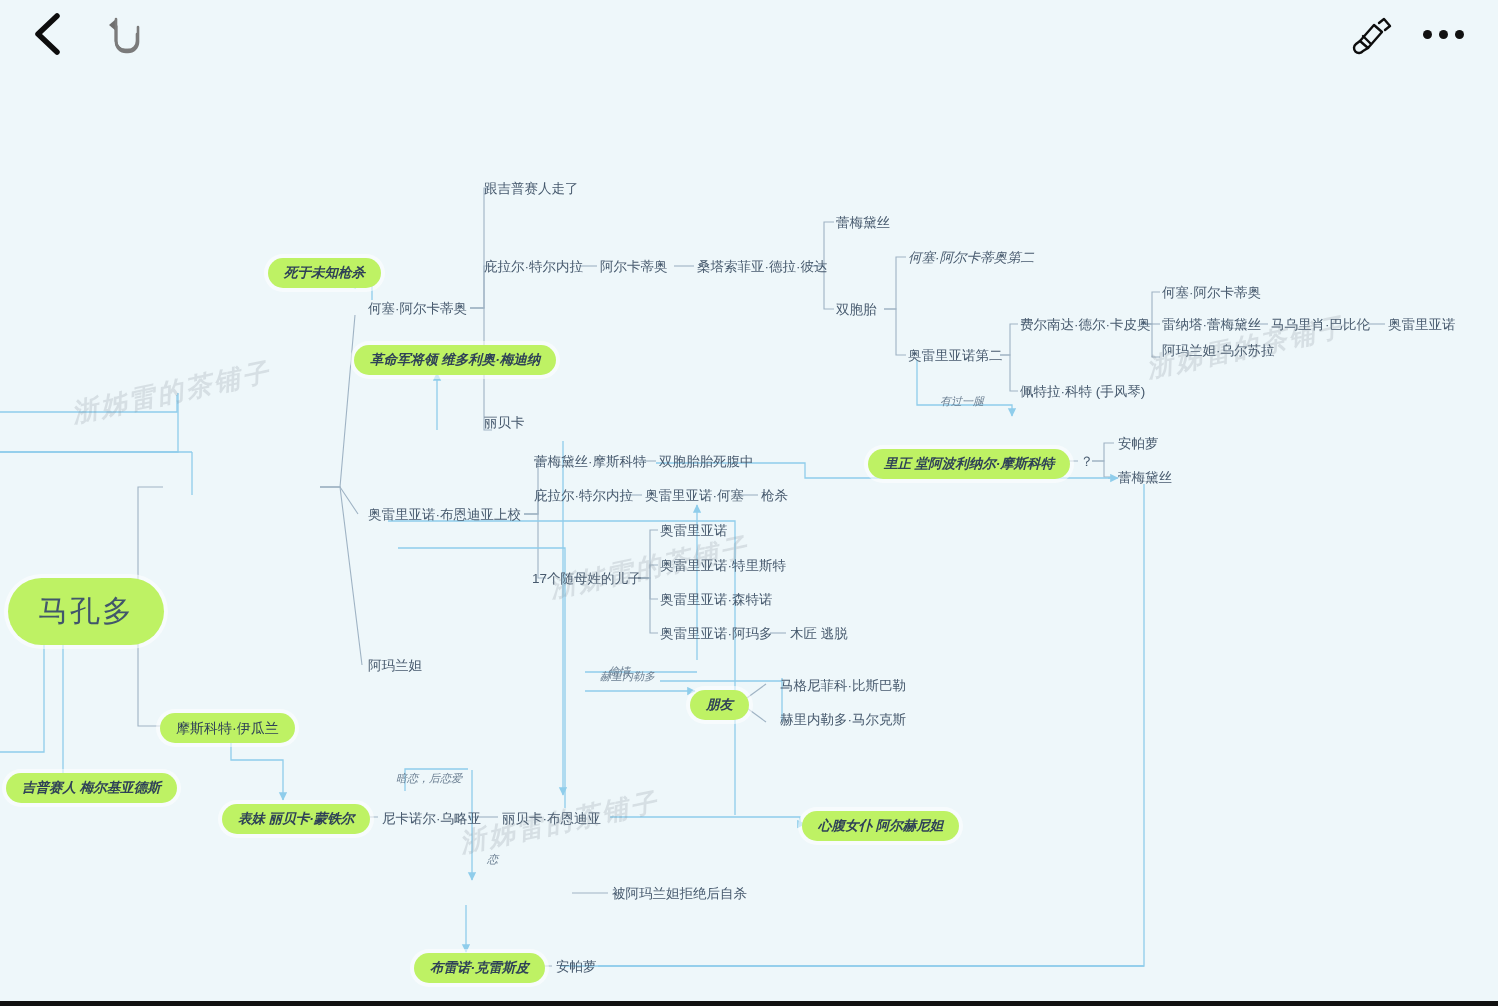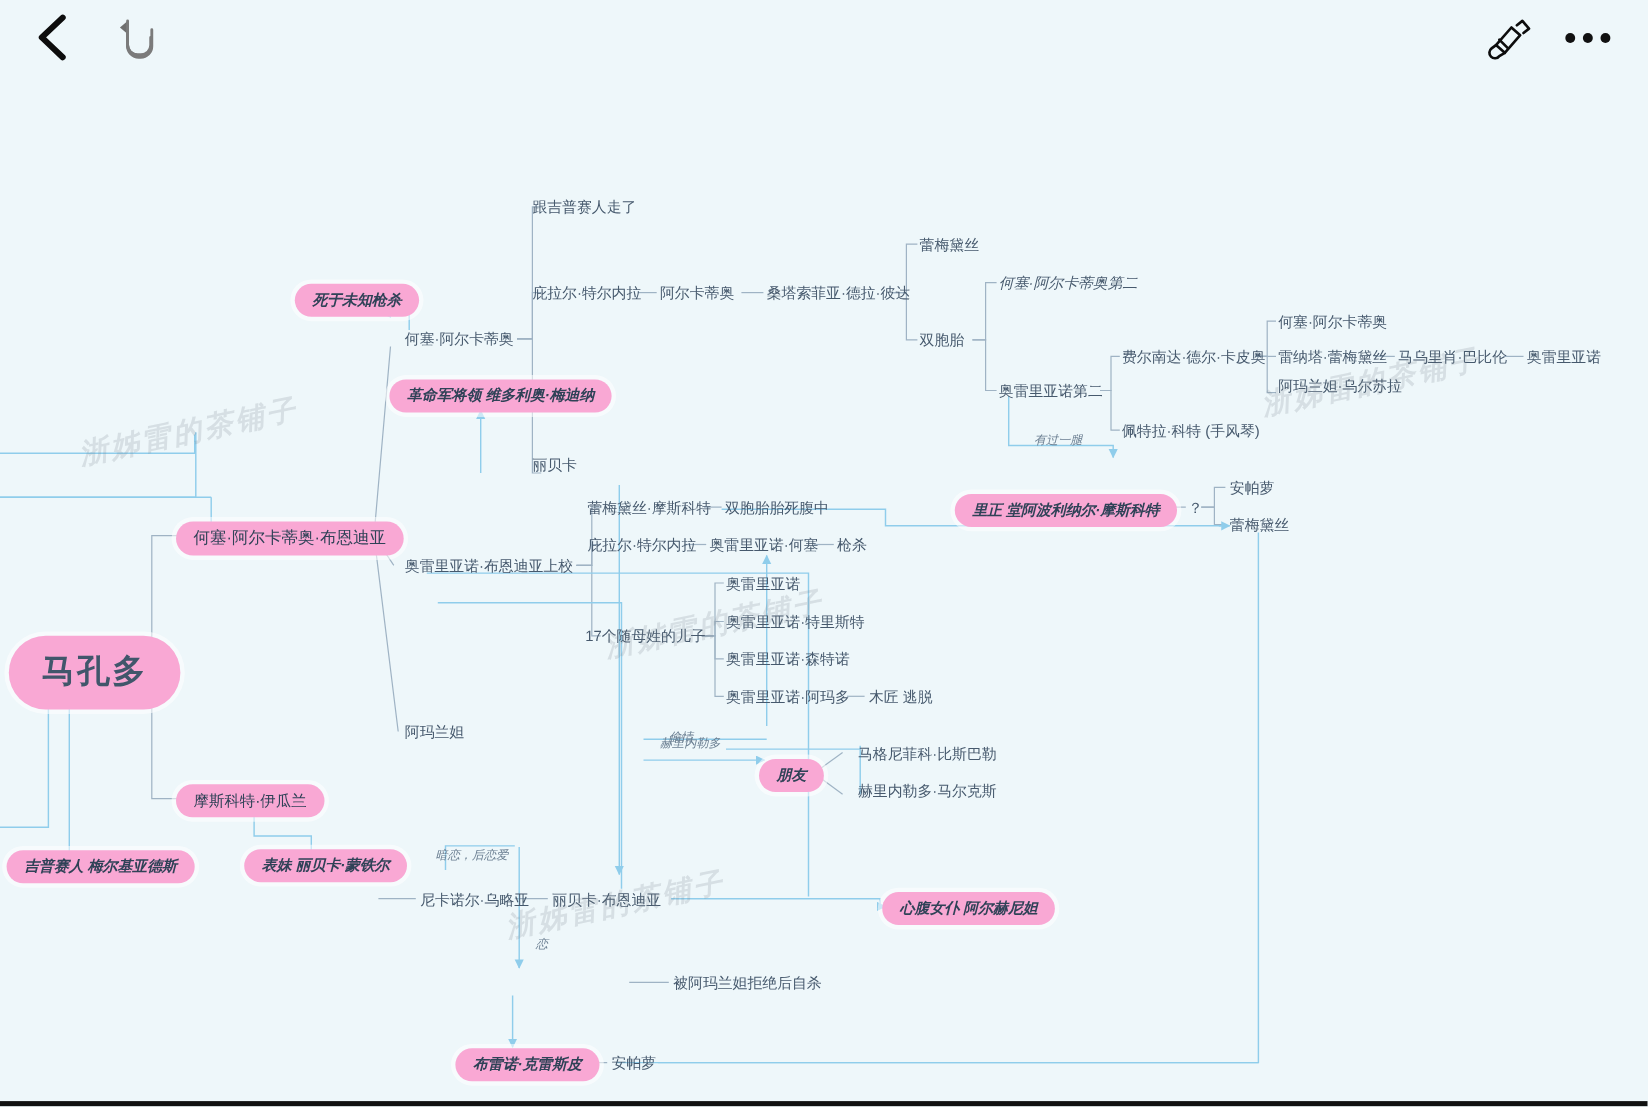--- a/index.html
+++ b/index.html
@@ -59,32 +59,32 @@
     padding: 1px 0;
   }
   
   .node.rel {
     font-size: 11px;
     font-style: italic;
     color: #6b7f92;
   }
   
   .node.pill {
-    background: #f9a8d4;
+    background: #bef264;
     border-radius: 24px;
     padding: 7px 16px;
     font-weight: bold;
     font-style: italic;
     font-size: 13.5px;
     color: #2f4257;
     box-shadow: 0 0 0 4px rgba(255,255,255,0.55);
   }
   .node.pill.big {
     font-size: 30px;
-    font-weight: bold;
+    font-weight: normal;
     font-style: normal;
     padding: 16px 30px;
     border-radius: 45px;
     color: #41566b;
     letter-spacing: 2px;
   }
   .node.pill.soft {
     font-weight: bold;
     font-style: italic;
   }
@@ -284,23 +284,22 @@
     </svg>
 
     <div class="wm" style="left:70px; top:375px; font-size:26px;">浙姊雷的茶铺子</div>
     <div class="wm" style="left:1145px; top:330px; font-size:26px;">浙姊雷的茶铺子</div>
     <div class="wm" style="left:548px; top:550px; font-size:26px;">浙姊雷的茶铺子</div>
     <div class="wm" style="left:458px; top:805px; font-size:26px;">浙姊雷的茶铺子</div>
 
     <div class="node pill big" style="left:8px; top:578px;">马孔多</div>
 
     <div class="node pill soft" style="left:6px; top:773px;">吉普赛人 梅尔基亚德斯</div>
-    <div class="node pill" style="left:160px; top:474px; font-style:normal; font-weight:normal; font-size:15px;">何塞·阿尔卡蒂奥·布恩迪亚</div>
     <div class="node pill" style="left:160px; top:713px; font-style:normal; font-weight:normal; font-size:14px;">摩斯科特·伊瓜兰</div>
-    <div class="node pill soft" style="left:222px; top:772px;">表妹 丽贝卡·蒙铁尔</div>
+    <div class="node pill soft" style="left:222px; top:804px;">表妹 丽贝卡·蒙铁尔</div>
 
     <div class="node plain" style="left:368px; top:300px;">何塞·阿尔卡蒂奥</div>
     <div class="node pill soft" style="left:268px; top:258px;">死于未知枪杀</div>
     <div class="node pill soft" style="left:354px; top:345px;">革命军将领 维多利奥·梅迪纳</div>
 
     <div class="node plain" style="left:484px; top:180px;">跟吉普赛人走了</div>
     <div class="node plain" style="left:484px; top:258px;">庇拉尔·特尔内拉</div>
     <div class="node plain" style="left:600px; top:258px;">阿尔卡蒂奥</div>
     <div class="node plain" style="left:697px; top:258px;">桑塔索菲亚·德拉·彼达</div>
 

